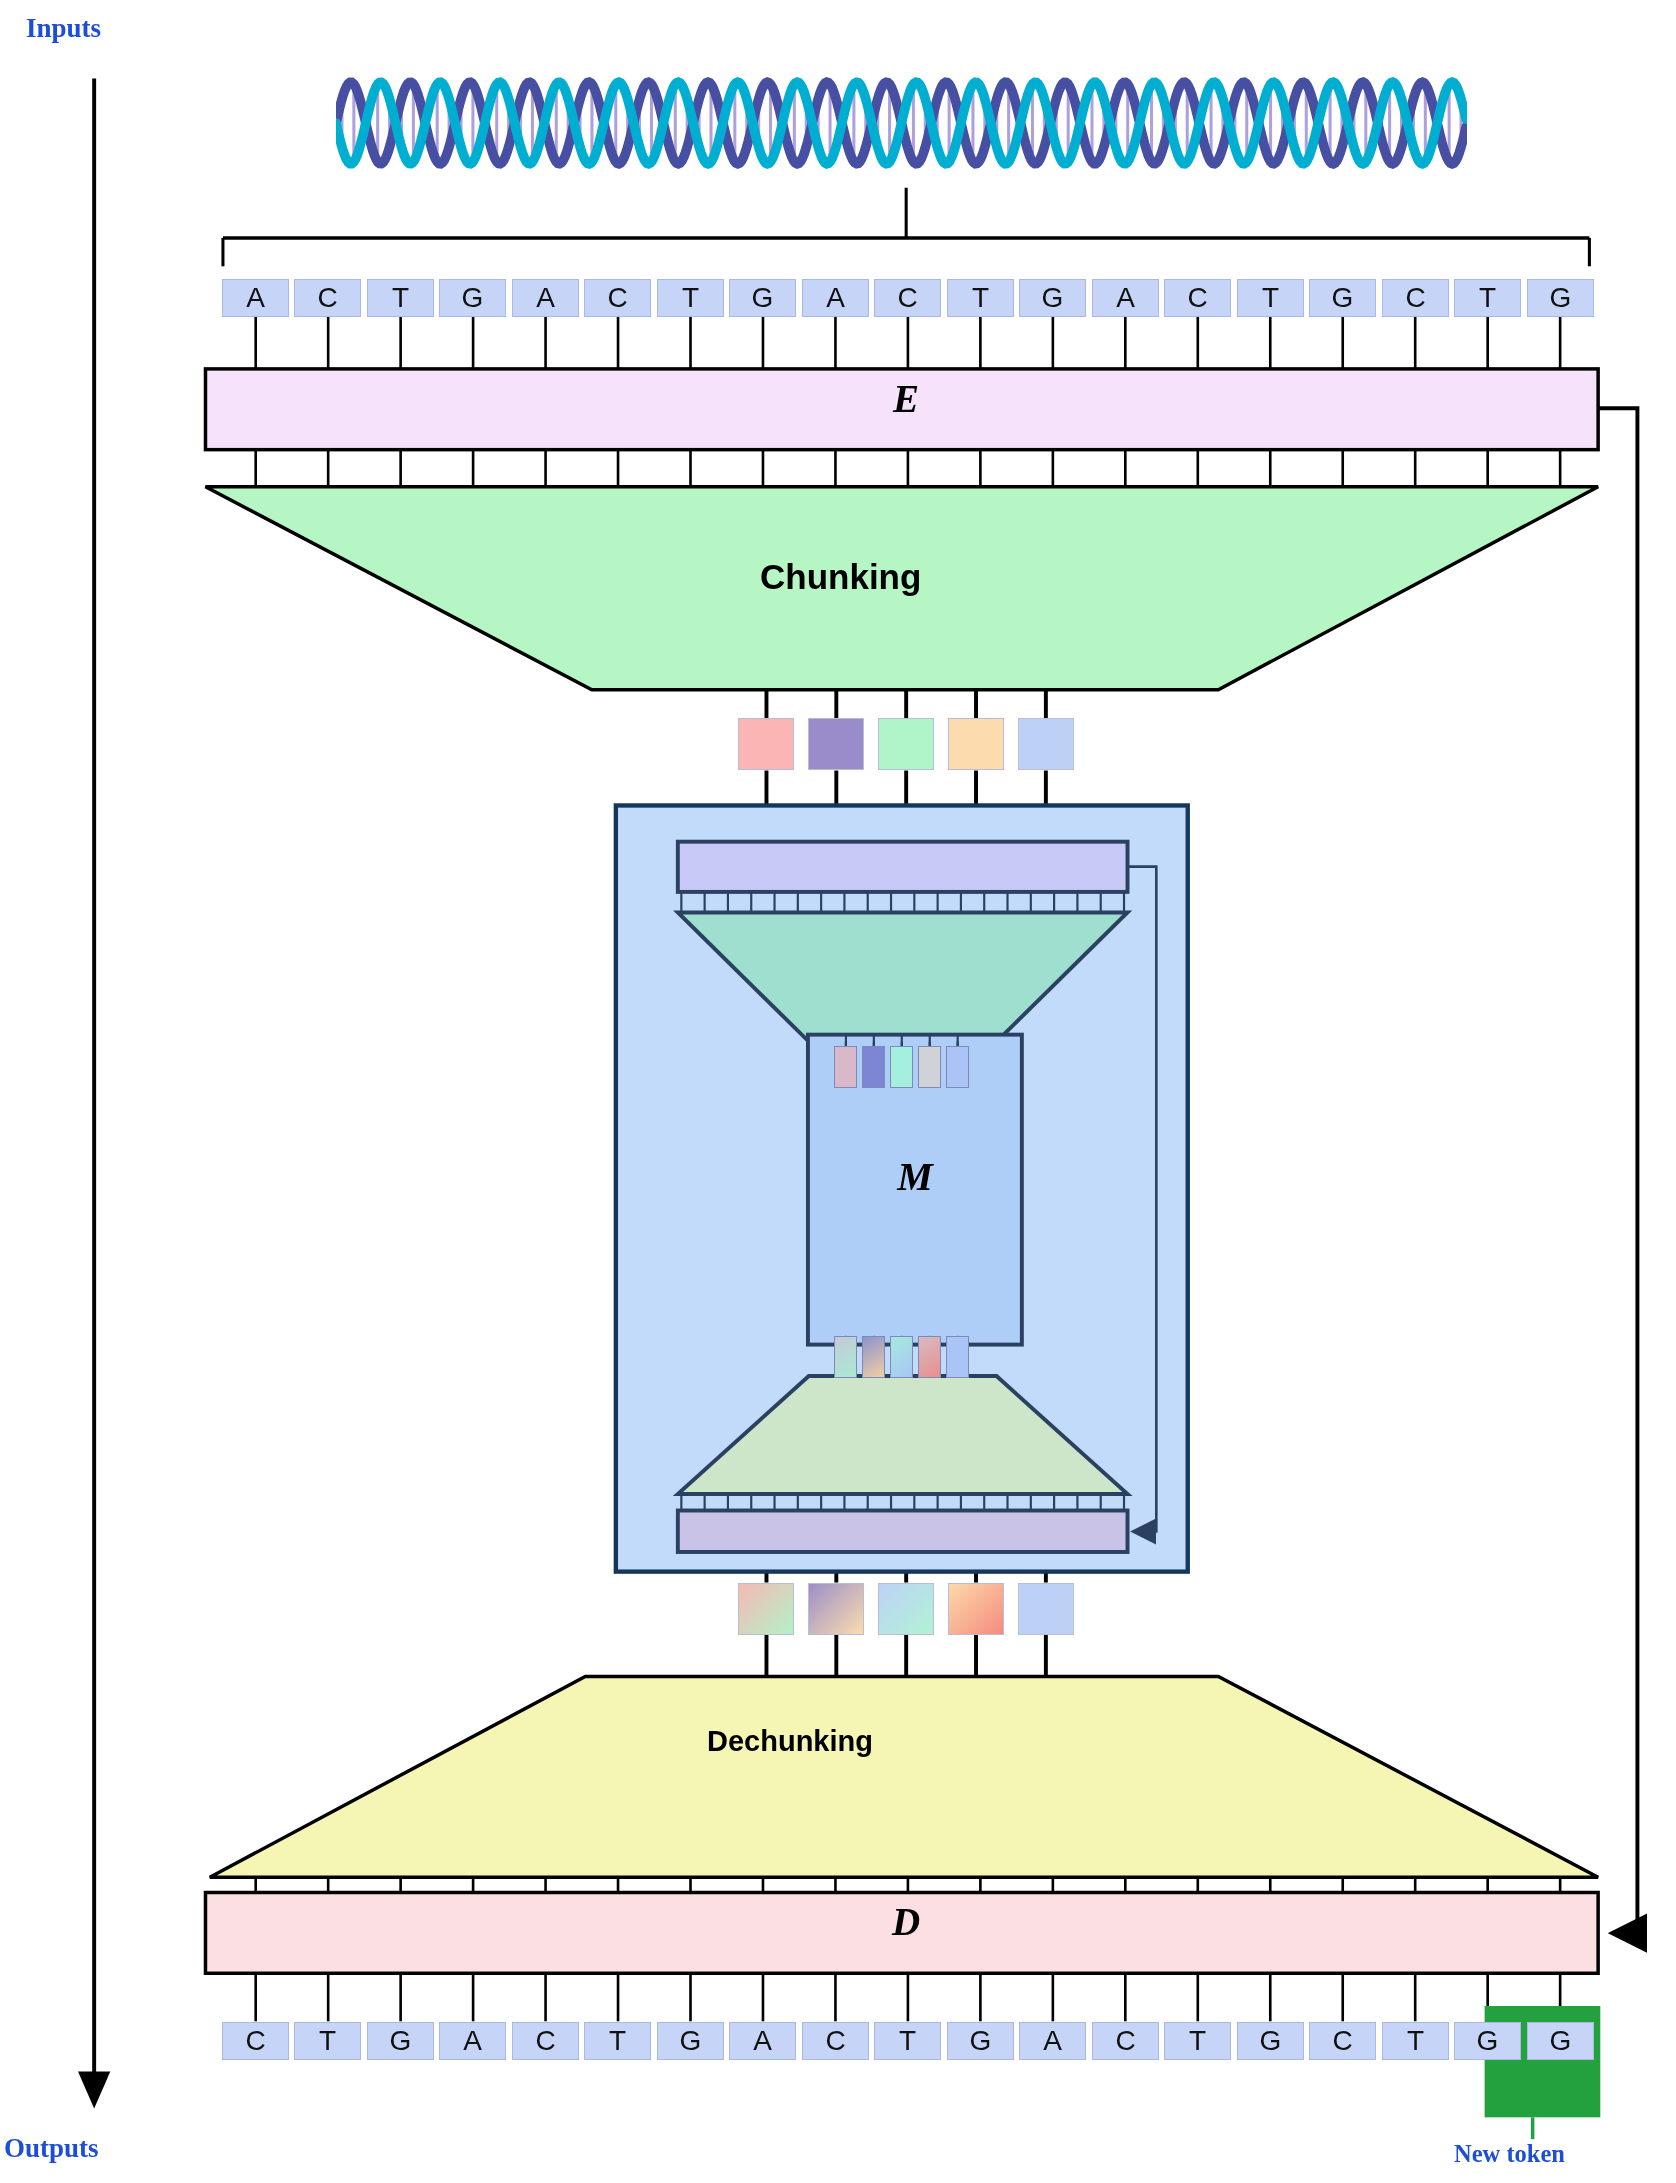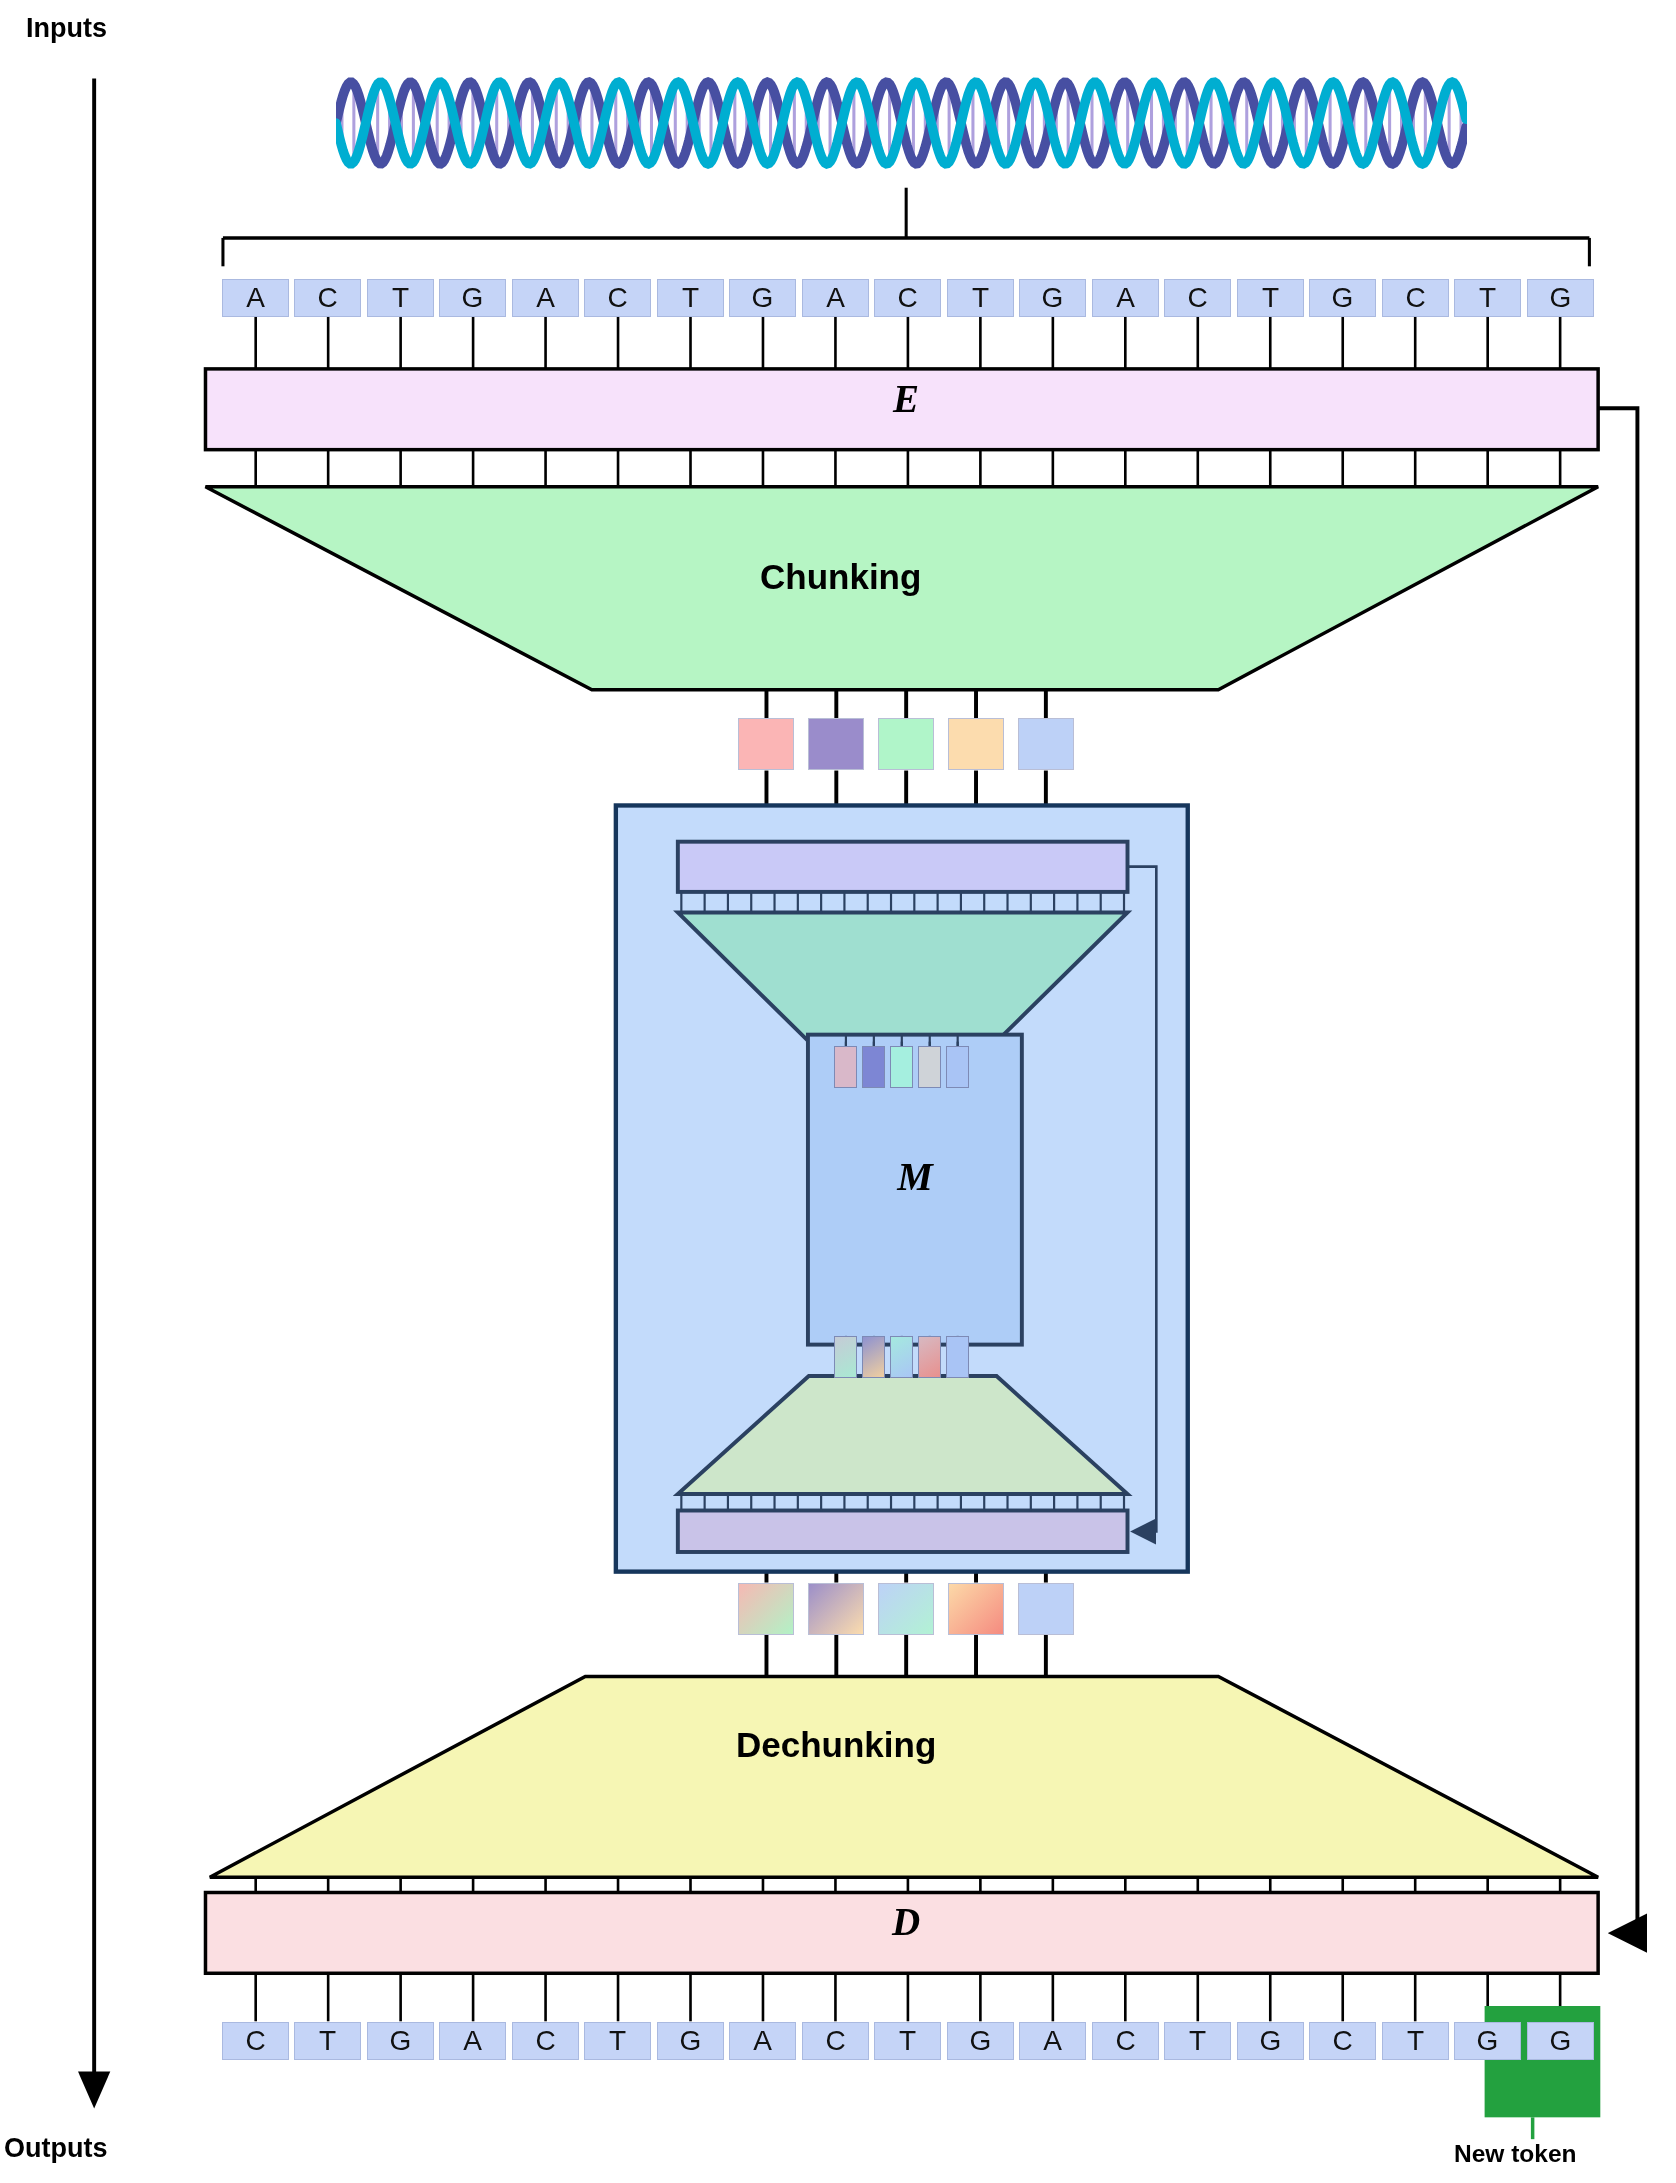--- a/index.html
+++ b/index.html
@@ -4,22 +4,22 @@
 <style>
   html,body{margin:0;padding:0;background:#ffffff;}
   body{
     width:1677px;height:2185px;
     font-family:"Liberation Sans", sans-serif;
     position:relative;overflow:hidden;
   }
   .stage{position:absolute;left:0;top:0;width:1677px;height:2185px;}
   svg.layer{position:absolute;left:0;top:0;width:1677px;height:2185px;}
   .lbl{
-    position:absolute;font-weight:bold;color:#000000;
-    font-family:Liberation Sans, sans-serif;
+    position:absolute;font-weight:bold;color:#1d4ed8;
+    font-family:Liberation Serif, serif;
     white-space:nowrap;
     text-align:right;
   }
   #inputs-label{left:26px;top:13px;font-size:27px;}
   #outputs-label{left:4px;top:2133px;font-size:27px;}
   #newtoken-label{left:1454px;top:2140px;font-size:24.5px;}
   .bigtext{
     position:absolute;font-weight:bold;color:#000;
     font-family:"Liberation Sans", sans-serif;
     white-space:nowrap;
@@ -496,19 +496,19 @@
       <div class="ichunk" style="left: 918px; top: 1046px; width: 23px; height: 42px; background: rgb(207, 211, 216);"></div>
       <div class="ichunk" style="left: 946px; top: 1046px; width: 23px; height: 42px; background: rgb(169, 196, 245);"></div>
       <div class="ichunk" style="left: 834px; top: 1336px; width: 23px; height: 42px; background: linear-gradient(150deg, rgb(197, 203, 214), rgb(169, 233, 211));"></div>
       <div class="ichunk" style="left: 862px; top: 1336px; width: 23px; height: 42px; background: linear-gradient(150deg, rgb(142, 146, 208), rgb(240, 207, 160));"></div>
       <div class="ichunk" style="left: 890px; top: 1336px; width: 23px; height: 42px; background: linear-gradient(150deg, rgb(165, 233, 223), rgb(169, 198, 245));"></div>
       <div class="ichunk" style="left: 918px; top: 1336px; width: 23px; height: 42px; background: linear-gradient(150deg, rgb(215, 185, 194), rgb(232, 144, 142));"></div>
       <div class="ichunk" style="left: 946px; top: 1336px; width: 23px; height: 42px; background: linear-gradient(150deg, rgb(169, 196, 245), rgb(169, 196, 245));"></div>
     </div>
 
   <div class="bigtext" style="left:760px;top:557px;width:262px;font-size:35px;">Chunking</div>
-  <div class="bigtext" style="left:736px;top:1725px;width:349px;font-size:35px;">Dechunking</div>
+  <div class="bigtext" style="left:707px;top:1725px;width:349px;font-size:29px;">Dechunking</div>
   <div class="mathlabel" style="left:858px;top:376px;width:96px;font-size:39px;">E</div>
   <div class="mathlabel" style="left:858px;top:1899px;width:96px;font-size:39px;">D</div>
   <div class="mathlabel" style="left:867px;top:1153px;width:96px;font-size:40px;">M</div>
 
 </div>
 
 
 </body></html>

